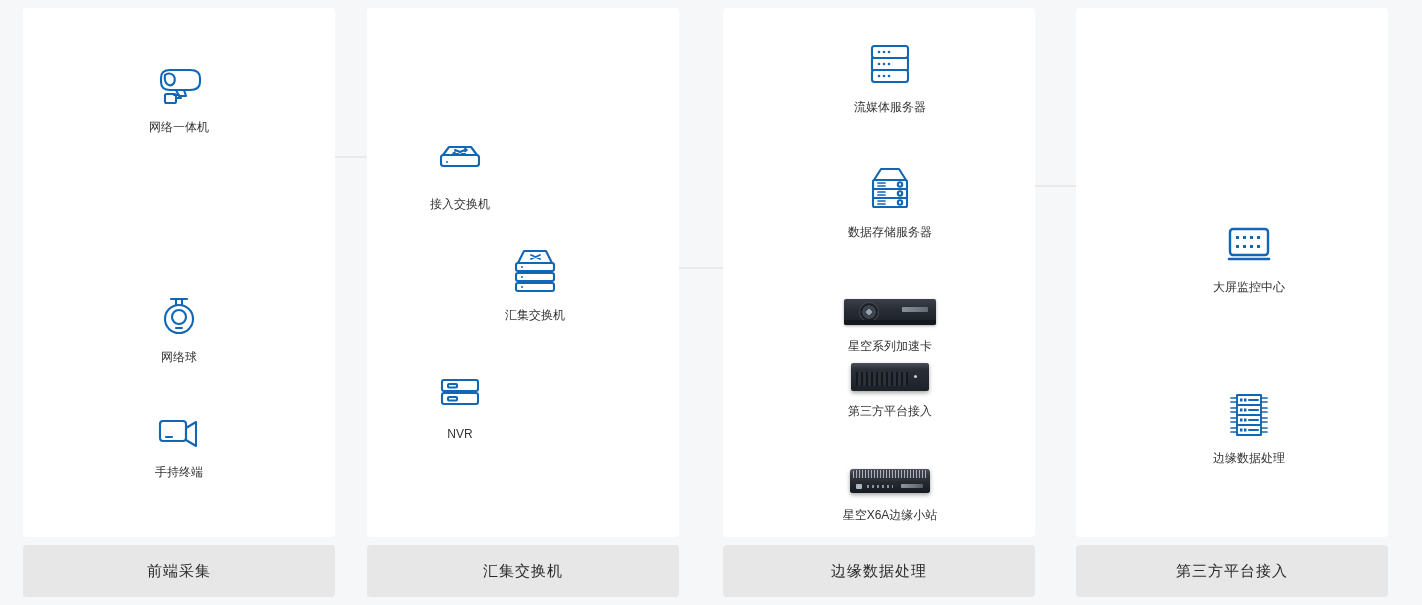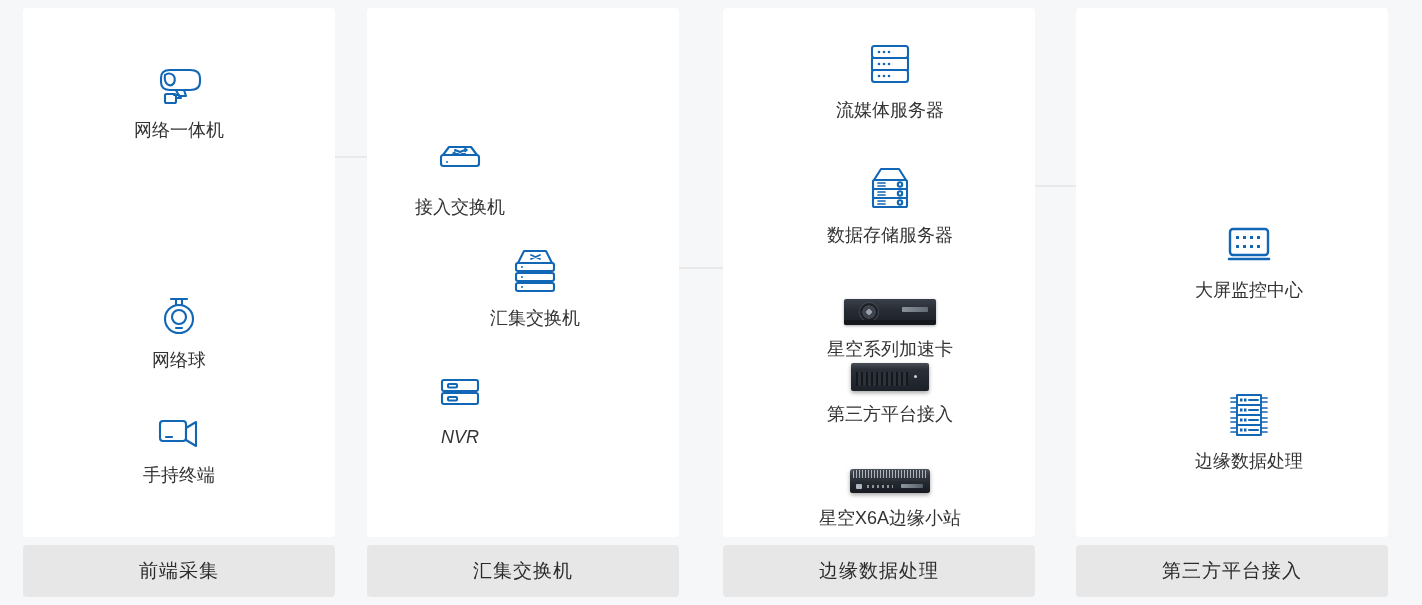--- a/index.html
+++ b/index.html
@@ -31,21 +31,21 @@
   }
   .col-footer {
     position: absolute;
     left: 0; right: 0; bottom: 0;
     height: 52px;
     background: #e7e7e7;
     border-radius: 4px;
     display: flex;
     align-items: center;
     justify-content: center;
-    font-size: 19px;
+    font-size: 15px;
     color: #2b2b2b;
     letter-spacing: 1px;
     margin-top: 32px;
   }
 
   #col0 { left: 23px; }
   #col1 { left: 367px; }
   #col2 { left: 723px; }
   #col3 { left: 1076px; }
 
@@ -59,26 +59,26 @@
   }
   .node .glyph {
     height: 58px;
     display: flex;
     align-items: center;
     justify-content: center;
   }
   .node .glyph.photo { height: 42px; }
   .node .caption {
     margin-top: 6px;
-    font-size: 18px;
+    font-size: 12px;
     color: #333333;
     line-height: 1.2;
     white-space: nowrap;
   }
-  .node .caption.mono { font-family: "Liberation Sans", sans-serif; font-style: italic; }
+  .node .caption.mono { font-family: "Liberation Sans", sans-serif; }
 
   
   .photo-card {
     position: relative;
     width: 92px; height: 26px;
     background: linear-gradient(180deg, #3a4049 0%, #272c34 45%, #1b1f26 100%);
     border-radius: 2px;
     box-shadow: 0 1px 3px rgba(0,0,0,.35);
     overflow: hidden;
   }

